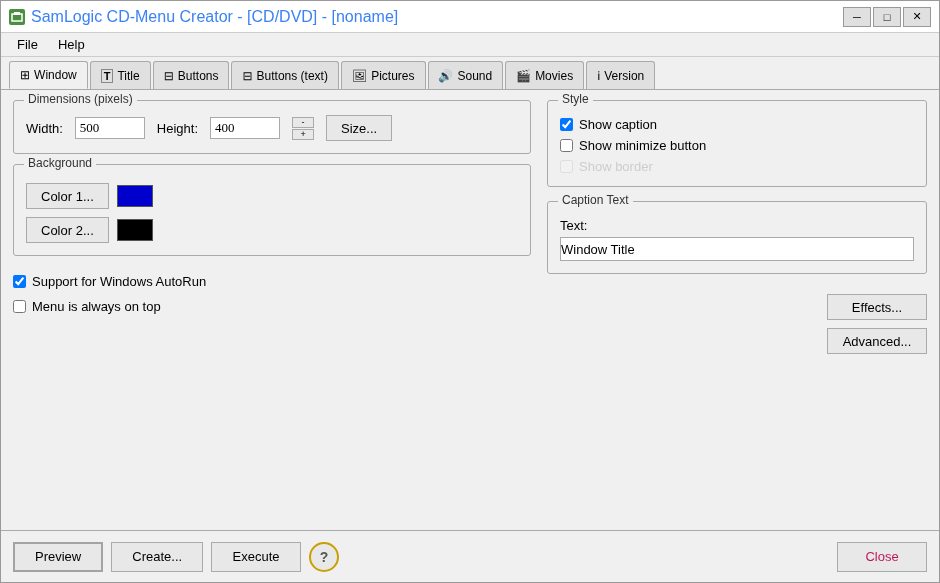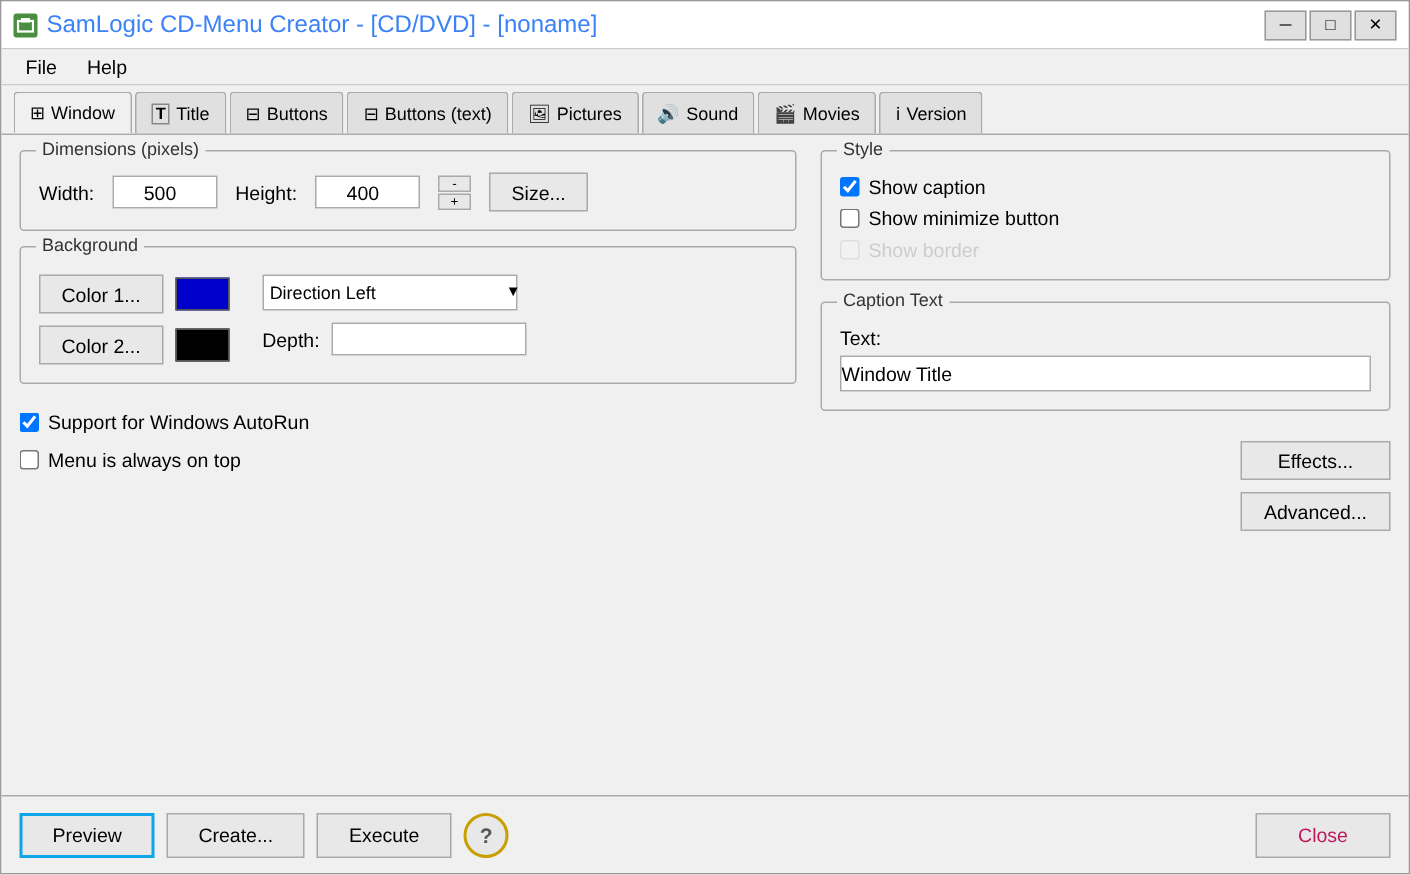--- a/index.html
+++ b/index.html
@@ -148,23 +148,24 @@
       display: flex;
       align-items: center;
       gap: 12px;
       margin-top: 6px;
     }
     .dim-label { font-size: 13px; text-align: center; }
     .dim-input {
       width: 70px;
       height: 22px;
       border: 1px solid #aaa;
-      padding: 1px 20px;
+      padding: 1px 4px;
       font-size: 13px;
       background: white;
+      font-family: Liberation Serif, serif;
     }
     .size-btns {
       display: flex;
       flex-direction: column;
       gap: 1px;
     }
     .size-btn {
       width: 22px;
       height: 11px;
       border: 1px solid #aaa;
@@ -299,21 +300,21 @@
       padding: 5px 20px;
       font-size: 13px;
       cursor: pointer;
       height: 30px;
       display: flex;
       align-items: center;
       justify-content: center;
       min-width: 90px;
     }
     .bottom-btn.preview {
-      border: 2px solid #0ea5e9;
+      border: 2px solid #a3a3a3;
       text-align: center;
     }
     .bottom-btn.close-btn {
       color: #be185d;
       margin-left: auto;
     }
     .help-btn {
       width: 30px;
       height: 30px;
       border: 1px solid #aaa;
@@ -417,35 +418,20 @@
             <div class="bg-rows">
               <div class="row1">
                 <button class="btn">Color 1...</button>
                 <div class="color-swatch" style="background:#0000cc;"></div>
               </div>
               <div class="row2">
                 <button class="btn">Color 2...</button>
                 <div class="color-swatch" style="background:#000000;"></div>
               </div>
             </div>
-            <div class="direction-depth-col">
-              <div class="select-wrapper">
-                <select class="select-dropdown">
-                  <option>Direction Left</option>
-                  <option>Direction Right</option>
-                  <option>Direction Up</option>
-                  <option>Direction Down</option>
-                </select>
-                <span class="select-arrow">▼</span>
-              </div>
-              <div class="depth-row">
-                <span>Depth:</span>
-                <input class="depth-input" type="text" style="">
-              </div>
-            </div>
           </div>
         </div>
 
         <div class="bottom-checkboxes">
           <div class="checkbox-row">
             <input type="checkbox" id="autorun" checked="" style="">
             <label for="autorun">Support for Windows AutoRun</label>
           </div>
           <div class="checkbox-row">
             <input type="checkbox" id="alwaysOnTop" style="">

